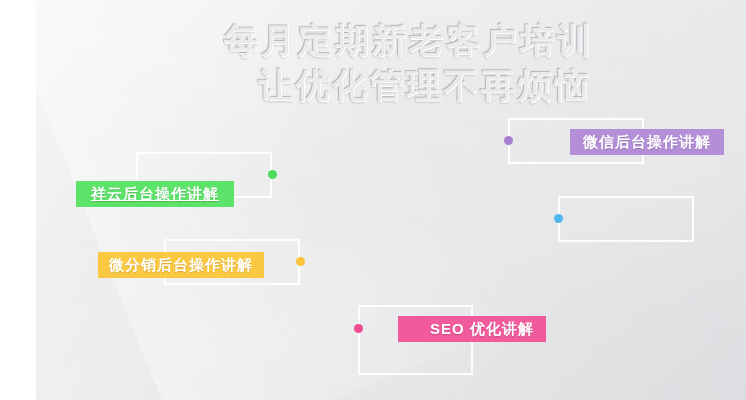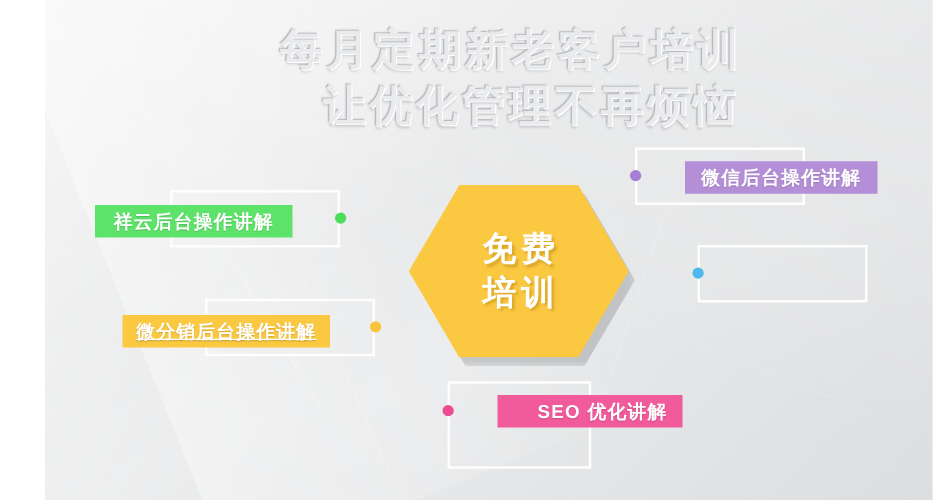--- a/index.html
+++ b/index.html
@@ -142,39 +142,31 @@
   <div class="shade" style="left:-60px; top:-60px; width:360px; height:560px; transform: rotate(-22deg); background:linear-gradient(90deg, rgba(255,255,255,.35), rgba(255,255,255,0));"></div>
   <div class="shade" style="left:430px; top:-80px; width:420px; height:600px; transform: rotate(14deg); background:linear-gradient(90deg, rgba(255,255,255,0), rgba(205,207,210,.30));"></div>
 
   <div class="headline">
     <span class="line line1">每月定期新老客户培训</span>
     <span class="line line2">让优化管理不再烦恼</span>
   </div>
 
   <div class="frame" style="left:100px; top:152px; width:136px; height:46px;"></div>
   <div class="dot" style="left:232px; top:170px; background:#4ddc5b;"></div>
-  <div class="chip" style="left:40px; top:164px; width:158px; height:26px; background:#5ee36a;">祥云后台操作讲解</div>
+  <div class="chip" style="left:40px; top:181px; width:158px; height:26px; background:#5ee36a;text-decoration:underline;">祥云后台操作讲解</div>
 
   <div class="frame" style="left:128px; top:239px; width:136px; height:46px;"></div>
   <div class="dot" style="left:260px; top:257px; background:#fbc33a;"></div>
-  <div class="chip" style="left:62px; top:252px; width:166px; height:26px; background:#fbc842;text-decoration:underline;">微分销后台操作讲解</div>
+  <div class="chip" style="left:62px; top:252px; width:166px; height:26px; background:#fbc842;">微分销后台操作讲解</div>
 
   <div class="frame" style="left:472px; top:118px; width:136px; height:46px;"></div>
   <div class="dot" style="left:468px; top:136px; background:#a77ed2;"></div>
-  <div class="chip" style="left:512px; top:129px; width:154px; height:26px; background:#b48fd8;text-align:right;">微信后台操作讲解</div>
+  <div class="chip" style="left:534px; top:129px; width:154px; height:26px; background:#b48fd8;text-align:right;">微信后台操作讲解</div>
 
   <div class="frame" style="left:522px; top:196px; width:136px; height:46px;"></div>
   <div class="dot" style="left:518px; top:214px; background:#4fb9ee;"></div>
 
   <div class="frame" style="left:322px; top:305px; width:115px; height:70px;"></div>
   <div class="dot" style="left:318px; top:324px; background:#ef4b92;"></div>
   <div class="chip" style="left:362px; top:316px; width:148px; height:26px; background:#f15a9b;padding-left:20px;">SEO 优化讲解</div>
 
-  <div class="hex-wrap">
-    <div class="hex-shadow"></div>
-    <div class="hex"></div>
-    <div class="hex-label">
-      <span>免费</span>
-      <span>培训</span>
-    </div>
-  </div>
 
 </div>
 
 </body></html>

